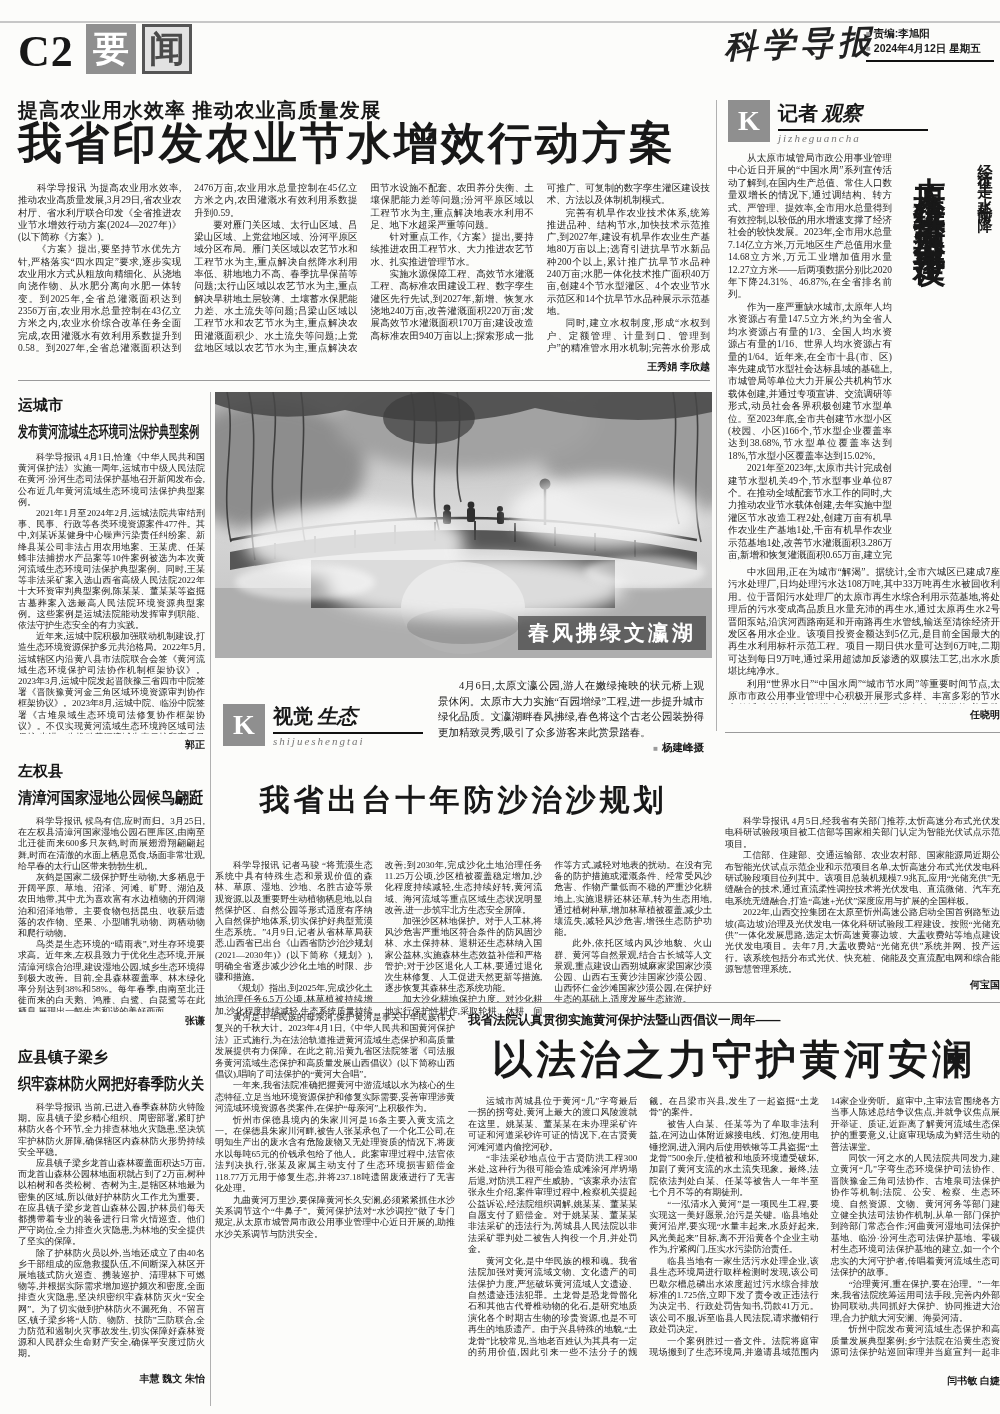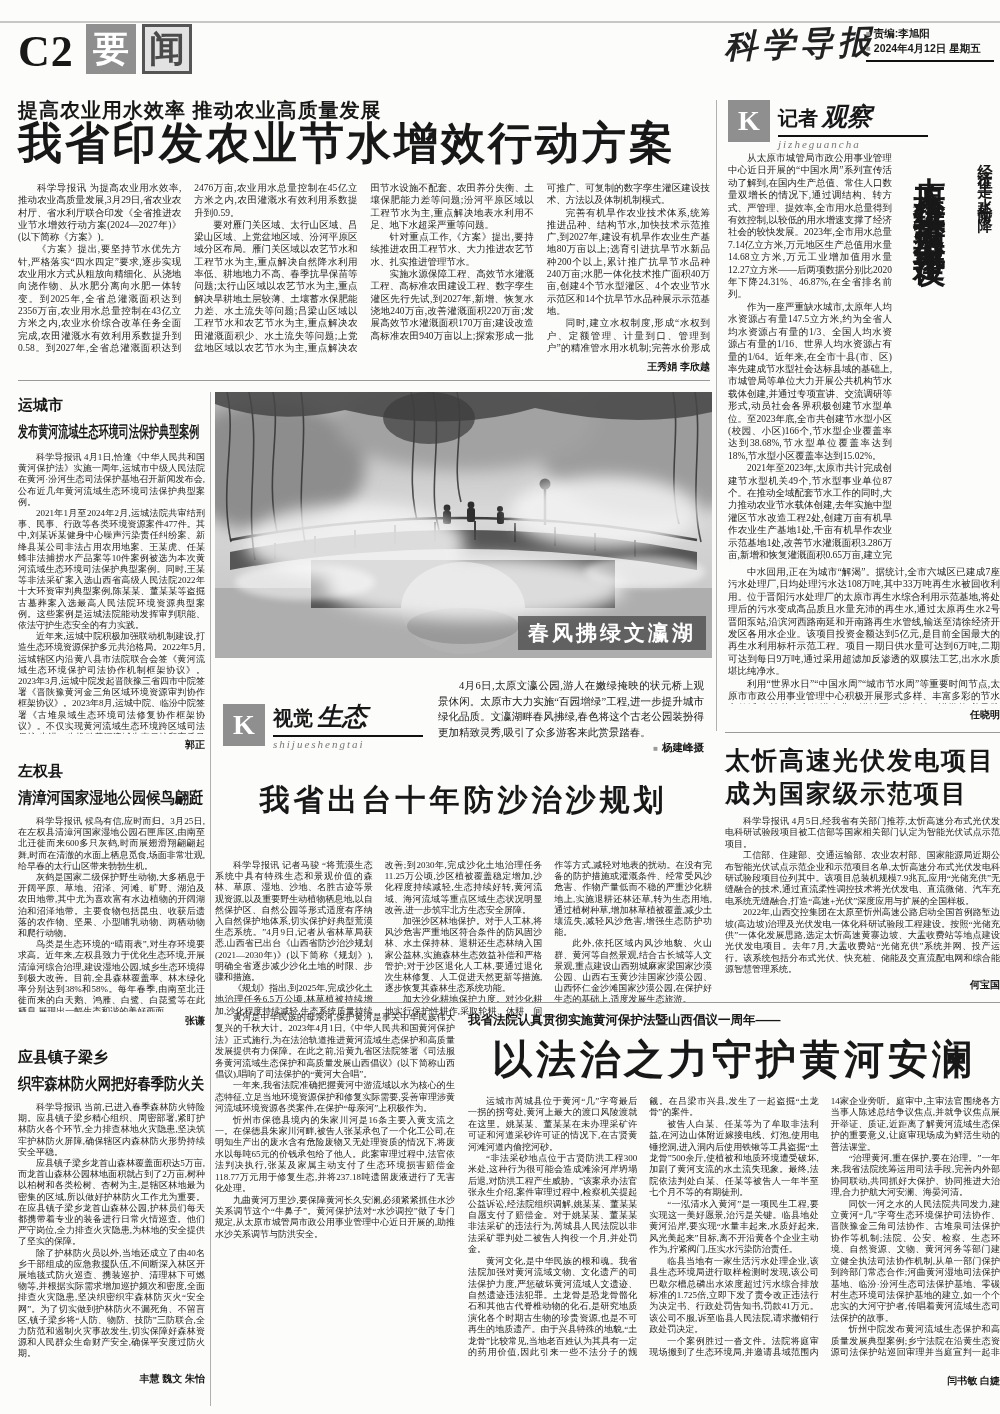--- a/index.html
+++ b/index.html
@@ -40,21 +40,21 @@
   .t-author { left:18px; top:360px; width:692px; }
   .rule-under-top { left:18px; top:380px; width:692px; }
 
   
   .vline-right { left:716px; top:100px; height:631px; }
   .rep-header { left:728px; top:100px; width:272px; display:flex; gap:8px; }
   .klogo { width:42px; height:42px; background:#8f8f8f; color:#fff; display:flex; align-items:center;
            justify-content:center; font-size:28px; font-weight:900; font-family:"Liberation Serif",serif; }
   .rep-titles .t-row { display:flex; align-items:baseline; gap:4px; }
   .t-main { font-size:20px; font-weight:900; font-family:"Liberation Sans",sans-serif; }
-  .t-script { font-size:25px; font-weight:bold; font-style:italic; font-family:"Liberation Serif",serif; }
+  .t-script { font-size:20px; font-weight:bold; font-style:italic; font-family:"Liberation Serif",serif; }
   .t-rule { width:150px; height:2px; background:#111; margin:2px 0 1px; }
   .t-pinyin { font-size:11px; font-style:italic; color:#777; letter-spacing:2px; font-family:"Liberation Serif",serif; }
   .rep-flex { left:728px; top:152px; width:272px; height:410px; display:flex; }
   .rep-narrow { width:164px; height:410px; overflow:hidden; font-size:9.5px; line-height:12.4px; }
   .v-head { width:48px; margin-left:12px; writing-mode:vertical-rl; font-size:32px; font-weight:900;
             letter-spacing:6px; font-family:"Liberation Sans",sans-serif; }
   .v-kick { width:34px; margin-left:8px; writing-mode:vertical-rl; font-size:15px; font-weight:bold;
             letter-spacing:5px; height:250px; font-family:"Liberation Sans",sans-serif; }
   .rep-wide { left:728px; top:566px; width:272px; height:138px; overflow:hidden; font-size:9.5px; line-height:12.4px; }
   .rep-author { left:728px; top:708px; width:272px; }
@@ -287,24 +287,20 @@
 
   <div class="abs sand-head">我省出台十年防沙治沙规划</div>
   <div class="abs sand-body bodytext">
       <p>科学导报讯 记者马骏  “将荒漠生态系统中具有特殊生态和景观价值的森林、草原、湿地、沙地、名胜古迹等景观资源,以及重要野生动植物栖息地,以自然保护区、自然公园等形式适度有序纳入自然保护地体系,切实保护好典型荒漠生态系统。”4月9日,记者从省林草局获悉,山西省已出台《山西省防沙治沙规划(2021—2030年)》(以下简称《规划》),明确全省逐步减少沙化土地的时限、步骤和措施。</p>
       <p>《规划》指出,到2025年,完成沙化土地治理任务6.5万公顷,林草植被持续增加,沙化程度持续减轻,生态系统质量持续改善;到2030年,完成沙化土地治理任务11.25万公顷,沙区植被覆盖稳定增加,沙化程度持续减轻,生态持续好转,黄河流域、海河流域等重点区域生态状况明显改善,进一步筑牢北方生态安全屏障。</p>
       <p>加强沙区林地保护。对于人工林,将风沙危害严重地区符合条件的防风固沙林、水土保持林、退耕还生态林纳入国家公益林,实施森林生态效益补偿和严格管护;对于沙区退化人工林,要通过退化次生林修复、人工促进天然更新等措施,逐步恢复其森林生态系统功能。</p>
       <p>加大沙化耕地保护力度。对沙化耕地实行保护性耕作,采取轮耕、休耕、间作等方式,减轻对地表的扰动。在没有完备的防护措施或灌溉条件、经常受风沙危害、作物产量低而不稳的严重沙化耕地上,实施退耕还林还草,转为生态用地,通过植树种草,增加林草植被覆盖,减少土壤流失,减轻风沙危害,增强生态防护功能。</p>
       <p>此外,依托区域内风沙地貌、火山群、黄河等自然景观,结合古长城等人文景观,重点建设山西朔城麻家梁国家沙漠公园、山西右玉黄沙洼国家沙漠公园、山西怀仁金沙滩国家沙漠公园,在保护好生态的基础上,适度发展生态旅游。</p>
     </div>
 
-  <div class="abs tx-head">
-    <div>太忻高速光伏发电项目</div>
-    <div>成为国家级示范项目</div>
-  </div>
   <div class="abs tx-body bodytext">
       <p>科学导报讯  4月5日,经我省有关部门推荐,太忻高速分布式光伏发电科研试验段项目被工信部等国家相关部门认定为智能光伏试点示范项目。</p>
       <p>工信部、住建部、交通运输部、农业农村部、国家能源局近期公布智能光伏试点示范企业和示范项目名单,太忻高速分布式光伏发电科研试验段项目位列其中。该项目总装机规模7.9兆瓦,应用“光储充供”无缝融合的技术,通过直流柔性调控技术将光伏发电、直流微储、汽车充电系统无缝融合,打造“高速+光伏”深度应用与扩展的全国样板。</p>
       <p>2022年,山西交控集团在太原至忻州高速公路启动全国首例路堑边坡(高边坡)治理及光伏发电一体化科研试验段工程建设。按照“光储充供”一体化发展思路,选定太忻高速黄寨边坡、大盂收费站等地点建设光伏发电项目。去年7月,大盂收费站“光储充供”系统并网、投产运行。该系统包括分布式光伏、快充桩、储能及交直流配电网和综合能源智慧管理系统。</p>
     </div>
   <div class="abs tx-author author">何宝国</div>
   <div class="abs hline rule-mid"></div>
 
   <div class="abs bt-col1 bodytext">
       <p>黄河是中华民族的母亲河,保护黄河是事关中华民族伟大复兴的千秋大计。2023年4月1日,《中华人民共和国黄河保护法》正式施行,为在法治轨道推进黄河流域生态保护和高质量发展提供有力保障。在此之前,沿黄九省区法院签署《司法服务黄河流域生态保护和高质量发展山西倡议》(以下简称山西倡议),唱响了司法保护的“黄河大合唱”。</p>
@@ -315,19 +311,19 @@
   <div class="abs bt-kicker">我省法院认真贯彻实施黄河保护法暨山西倡议一周年——</div>
   <div class="abs bt-head">以法治之力守护黄河安澜</div>
   <div class="abs bt-body bodytext">
       <p>运城市芮城县位于黄河“几”字弯最后一拐的拐弯处,黄河上最大的渡口风陵渡就在这里。姚某某、董某某在未办理采矿许可证和河道采砂许可证的情况下,在古贤黄河滩河道内偷挖河砂。</p>
       <p>“非法采砂地点位于古贤防洪工程300米处,这种行为很可能会造成滩涂河岸坍塌后退,对防洪工程产生威胁。”该案承办法官张永生介绍,案件审理过程中,检察机关提起公益诉讼,经法院组织调解,姚某某、董某某自愿支付了赔偿金。对于姚某某、董某某非法采矿的违法行为,芮城县人民法院以非法采矿罪判处二被告人拘役一个月,并处罚金。</p>
       <p>黄河文化,是中华民族的根和魂。我省法院加强对黄河流域文物、文化遗产的司法保护力度,严惩破坏黄河流域人文遗迹、自然遗迹违法犯罪。土龙骨是恐龙骨骼化石和其他古代脊椎动物的化石,是研究地质演化各个时期古生物的珍贵资源,也是不可再生的地质遗产。由于兴县特殊的地貌,“土龙骨”比较常见,当地老百姓认为其具有一定的药用价值,因此引来一些不法分子的觊觎。在吕梁市兴县,发生了一起盗掘“土龙骨”的案件。</p>
       <p>被告人白某、任某等为了牟取非法利益,在河边山体附近嫁接电线、灯泡,使用电锤挖洞,进入洞内后使用铁锹等工具盗掘“土龙骨”500余斤,使植被和地质环境遭受破坏,加剧了黄河支流的水土流失现象。最终,法院依法判处白某、任某等被告人一年半至七个月不等的有期徒刑。</p>
       <p>“一泓清水入黄河”是一项民生工程,要实现这一美好愿景,治污是关键。临县地处黄河沿岸,要实现“水量丰起来,水质好起来,风光美起来”目标,离不开沿黄各个企业主动作为,拧紧阀门,压实水污染防治责任。</p>
       <p>临县当地有一家生活污水处理企业,该县生态环境局进行取样检测时发现,该公司巴歇尔槽总磷出水浓度超过污水综合排放标准的1.725倍,立即下发了责令改正违法行为决定书、行政处罚告知书,罚款41万元。该公司不服,诉至临县人民法院,请求撤销行政处罚决定。</p>
       <p>一个案例胜过一沓文件。法院将庭审现场搬到了生态环境局,并邀请县域范围内14家企业旁听。庭审中,主审法官围绕各方当事人陈述总结争议焦点,并就争议焦点展开举证、质证,近距离了解黄河流域生态保护的重要意义,让庭审现场成为鲜活生动的普法课堂。</p>
+      <p>同饮一河之水的人民法院共同发力,建立黄河“几”字弯生态环境保护司法协作、晋陕豫金三角司法协作、古堆泉司法保护协作等机制;法院、公安、检察、生态环境、自然资源、文物、黄河河务等部门建立健全执法司法协作机制,从单一部门保护到跨部门常态合作;河曲黄河湿地司法保护基地、临汾·汾河生态司法保护基地、零碳村生态环境司法保护基地的建立,如一个个忠实的大河守护者,传唱着黄河流域生态司法保护的故事。</p>
       <p>“治理黄河,重在保护,要在治理。”一年来,我省法院统筹运用司法手段,完善内外部协同联动,共同抓好大保护、协同推进大治理,合力护航大河安澜、海晏河清。</p>
-      <p>同饮一河之水的人民法院共同发力,建立黄河“几”字弯生态环境保护司法协作、晋陕豫金三角司法协作、古堆泉司法保护协作等机制;法院、公安、检察、生态环境、自然资源、文物、黄河河务等部门建立健全执法司法协作机制,从单一部门保护到跨部门常态合作;河曲黄河湿地司法保护基地、临汾·汾河生态司法保护基地、零碳村生态环境司法保护基地的建立,如一个个忠实的大河守护者,传唱着黄河流域生态司法保护的故事。</p>
       <p>忻州中院发布黄河流域生态保护和高质量发展典型案例;乡宁法院在沿黄生态资源司法保护站巡回审理并当庭宣判一起非法狩猎案,300余名村民旁听;石楼法院实地调研河面污染、侵占河道等破坏水生态环境情况,向沿黄居民宣讲黄河保护法……一场场润物无声的法治宣传教育,让法治信仰浸染着滚滚黄河的气息,潜移默化地流进了老百姓心里。</p>
     </div>
   <div class="abs bt-author author">闫书敏  白婕</div>
 
 </div>
 
 </body></html>

